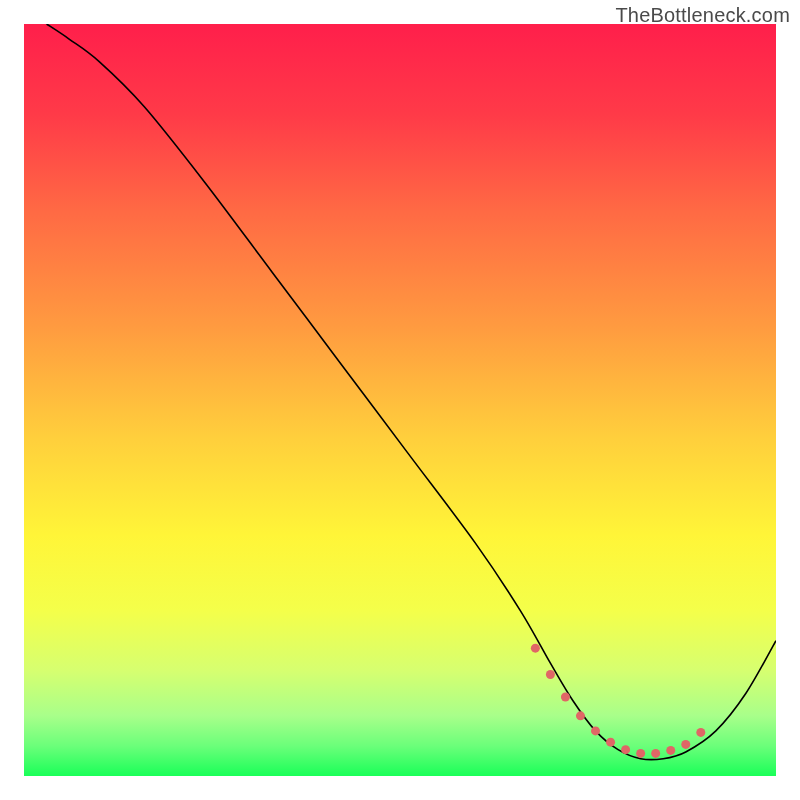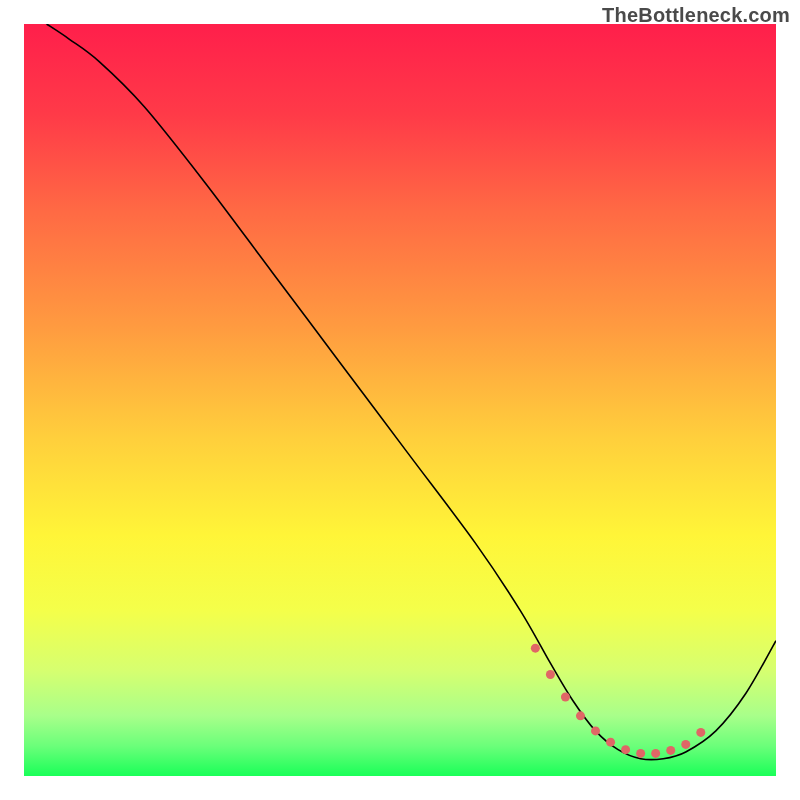--- a/index.html
+++ b/index.html
@@ -11,21 +11,21 @@
     background: #ffffff;
     position: relative;
     font-family: Arial, Helvetica, sans-serif;
   }
   .watermark {
     position: absolute;
     top: 4px;
     right: 10px;
     font-size: 20px;
     color: #4a4a4a;
-    font-weight: 700;
+    font-weight: 400;
     z-index: 10;
     letter-spacing: 0.2px;
   }
   .plot-area {
     position: absolute;
     left: 24px;
     top: 24px;
     width: 752px;
     height: 752px;
   }

